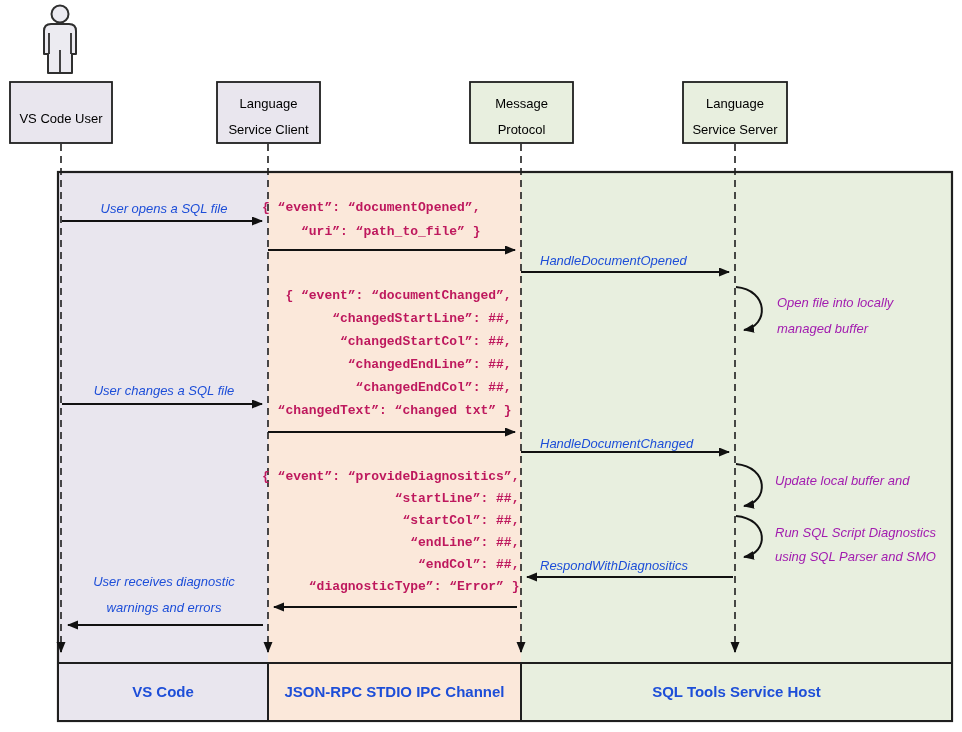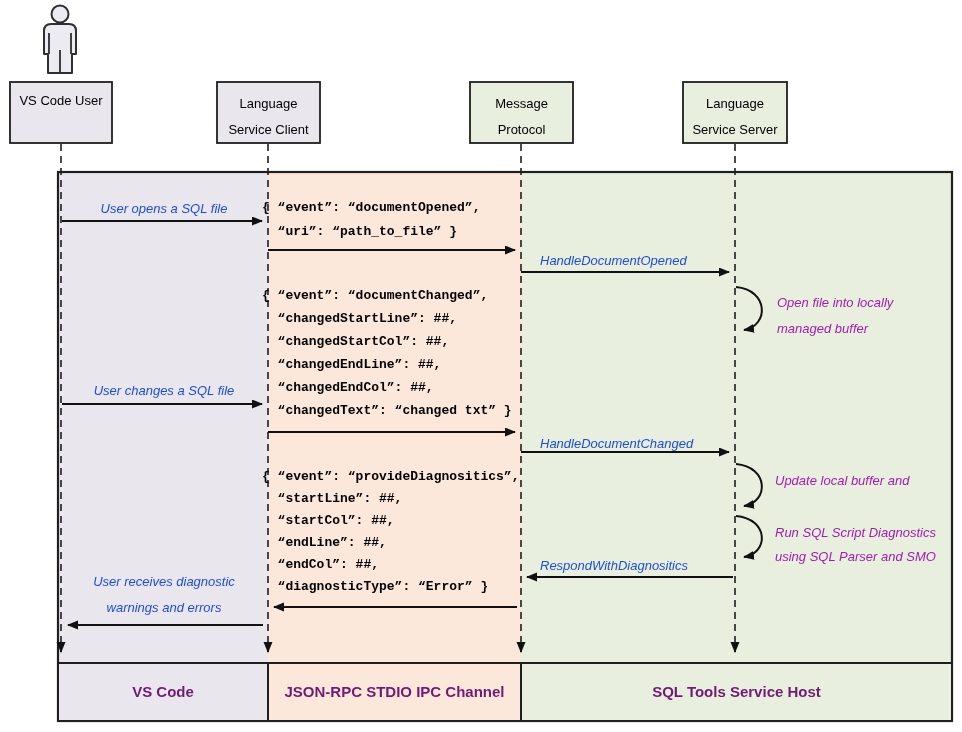--- a/index.html
+++ b/index.html
@@ -5,27 +5,27 @@
   html,body{margin:0;padding:0;background:#fff;}
   #stage{position:relative;width:962px;height:732px;background:#fff;overflow:hidden;
          font-family:"Liberation Sans",sans-serif;}
   svg{position:absolute;left:0;top:0;}
   .boxlbl{position:absolute;text-align:center;font-size:13px;line-height:26px;color:#000;}
   .boxlbl.single{line-height:18px;}
   .msg{position:absolute;font-style:italic;font-size:13px;line-height:16px;color:#1d4ed8;white-space:nowrap;}
   .msg.center{text-align:center;white-space:normal;}
   .msg.two{line-height:26px;}
   .payload{position:absolute;font-family:"Liberation Mono","DejaVu Sans Mono",monospace;
-           font-weight:bold;font-size:13px;color:#000000;white-space:nowrap;}
+           font-weight:bold;font-size:13px;color:#be185d;white-space:nowrap;text-align:right;}
   .payload div:not(:first-child){padding-left:2ch;}
   .pl-24{line-height:24px;} .pl-23{line-height:23px;} .pl-22{line-height:22px;}
   .note{position:absolute;font-style:italic;font-size:13px;line-height:26px;color:#a21caf;white-space:nowrap;}
   .note.center{text-align:right;}
   .note.tight{line-height:24px;}
-  .footlbl{position:absolute;font-weight:bold;font-size:15px;line-height:20px;text-align:center;color:#701a75;}
+  .footlbl{position:absolute;font-weight:bold;font-size:15px;line-height:20px;text-align:center;color:#1d4ed8;}
 </style>
 </head>
 <body>
 
 <div id="stage">
 
   <svg width="962" height="732" viewBox="0 0 962 732">
     <defs>
       <marker id="ah" markerUnits="userSpaceOnUse" markerWidth="12" markerHeight="10" refX="10" refY="4.5" orient="auto">
         <path d="M0,0 L11,4.5 L0,9 Z" fill="#111"></path>
@@ -77,21 +77,21 @@
       <line x1="263" y1="625" x2="68" y2="625" marker-end="url(#ah)"></line>
     </g>
 
     <g stroke="#111" stroke-width="2" fill="none">
       <path d="M736,287 C769,290 769,326 744,330" marker-end="url(#ah)"></path>
       <path d="M736,464 C769,467 769,502 744,506" marker-end="url(#ah)"></path>
       <path d="M736,516 C769,519 769,553 744,557" marker-end="url(#ah)"></path>
     </g>
   </svg>
 
-  <div class="boxlbl single" style="left:10px;top:92px;width:102px;">VS Code User</div>
+  <div class="boxlbl single" style="left:10px;top:110px;width:102px;">VS Code User</div>
   <div class="boxlbl" style="left:217px;top:91px;width:103px;">
     <div>Language</div>
     <div>Service Client</div>
   </div>
   <div class="boxlbl" style="left:470px;top:91px;width:103px;">
     <div>Message</div>
     <div>Protocol</div>
   </div>
   <div class="boxlbl" style="left:683px;top:91px;width:104px;">
     <div>Language</div>

